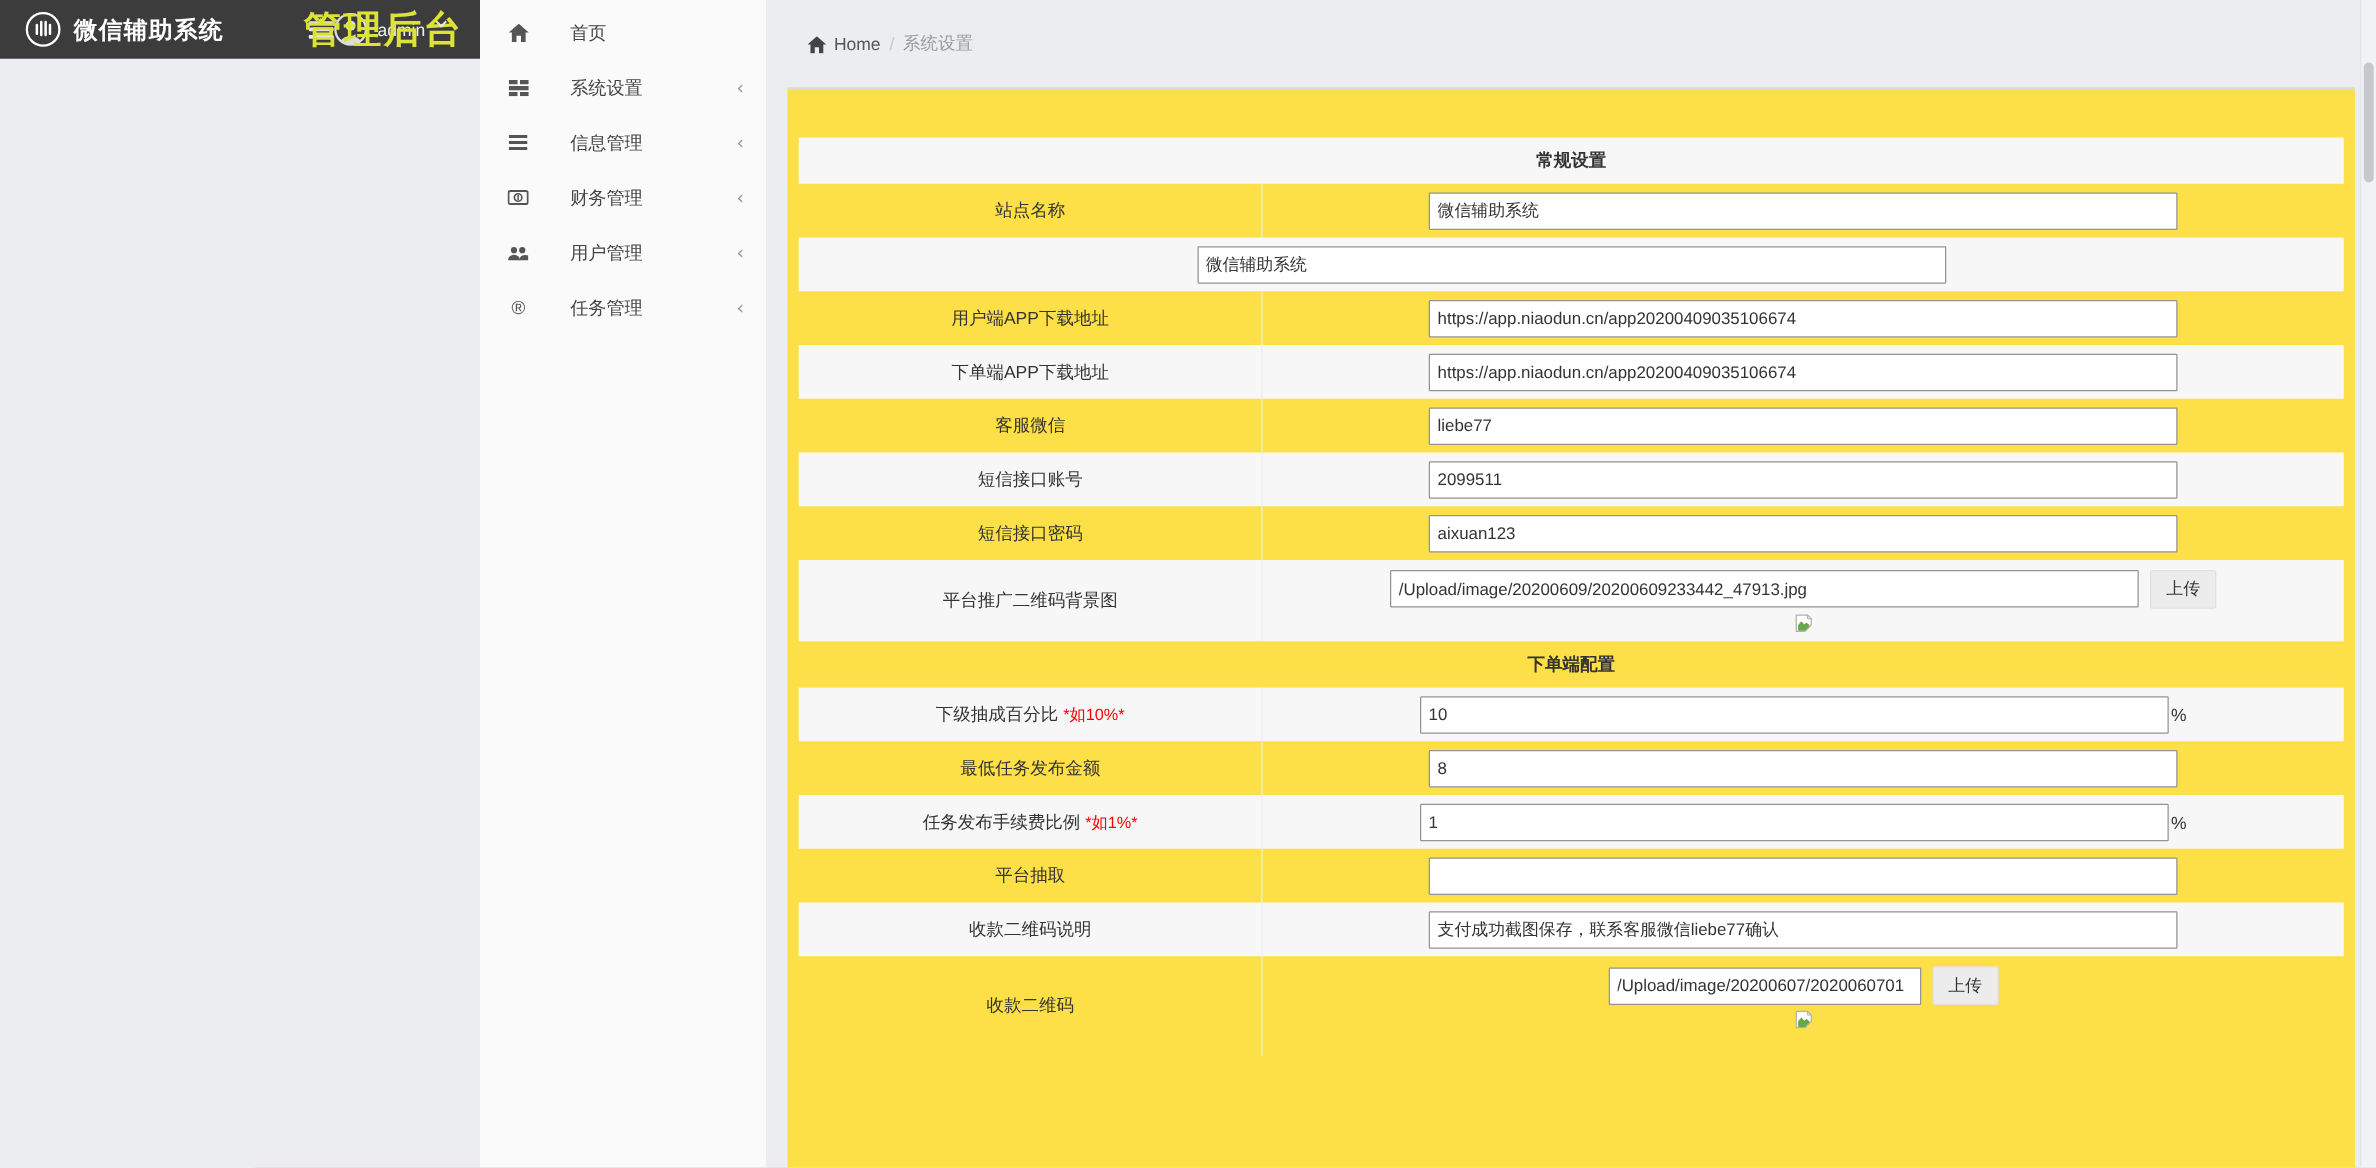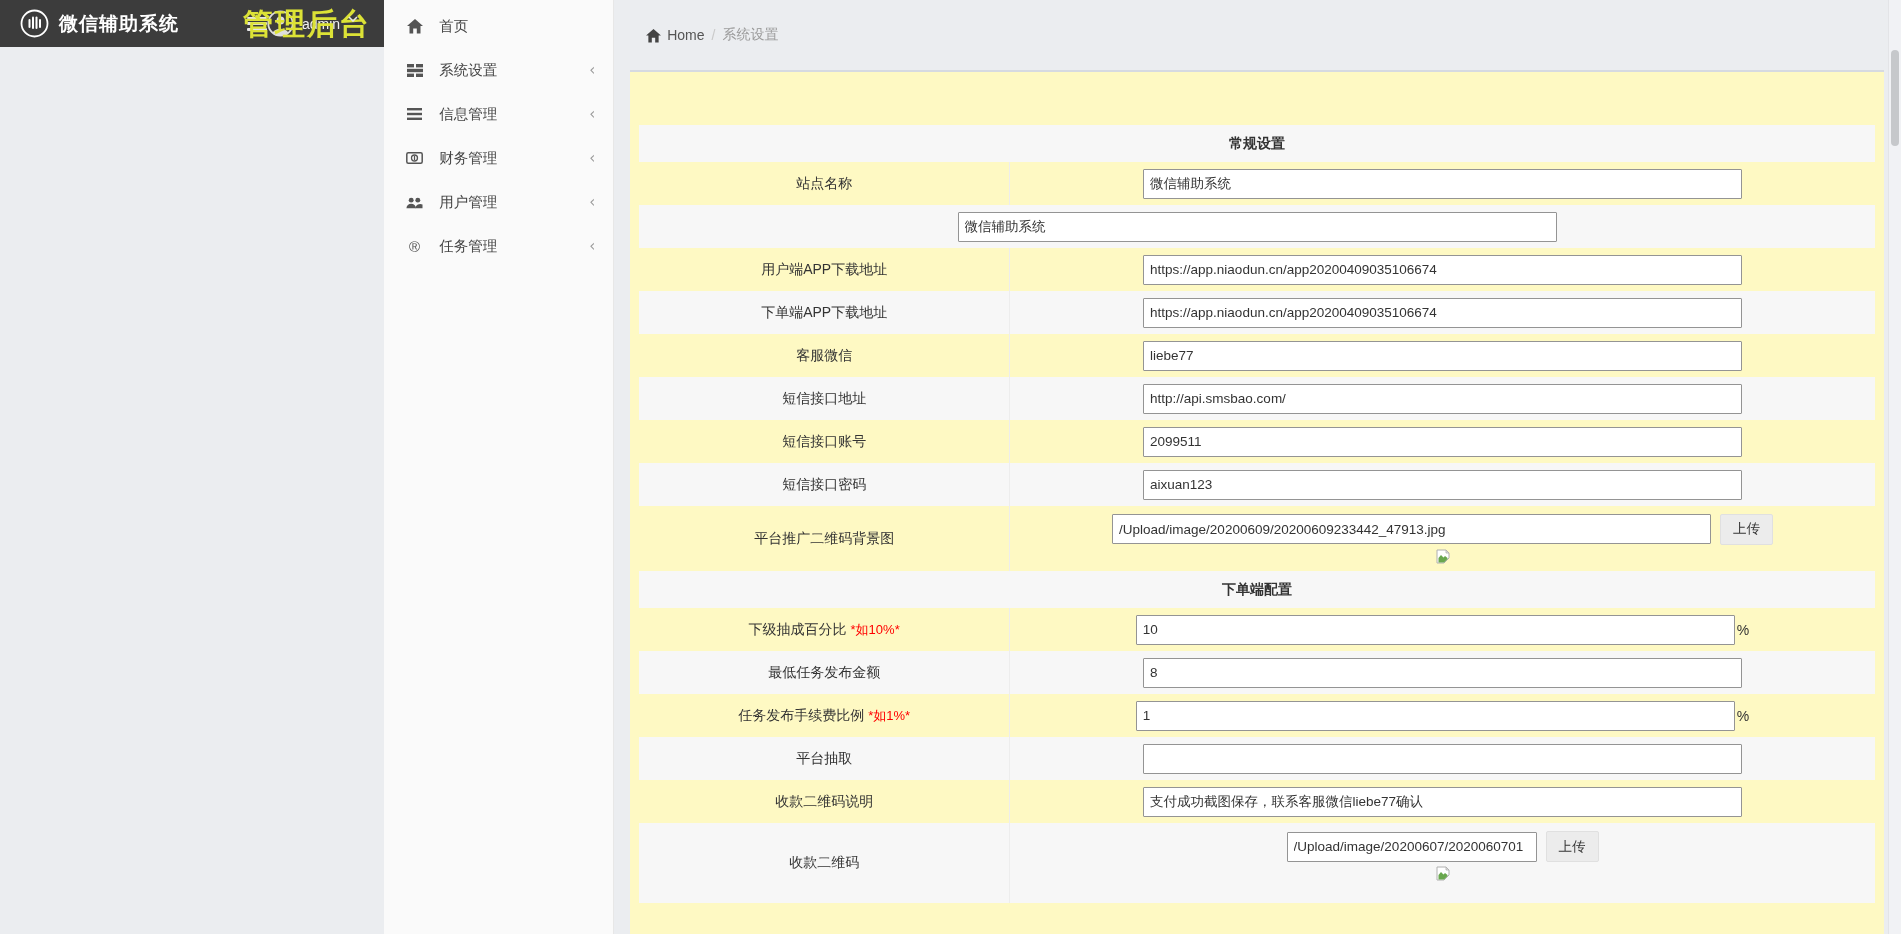--- a/index.html
+++ b/index.html
@@ -15,32 +15,32 @@
   .hamburger { margin-left:17px; width:20px; height:14px; display:flex; flex-direction:column; justify-content:space-between; cursor:pointer; }
   .hamburger i { display:block; height:2.5px; background:#e6e6e6; border-radius:1px; }
   .page-title { position:absolute; left:50%; top:50%; transform:translate(-50%,-50%); font-size:30px; font-weight:bold; color:#dce236; letter-spacing:2px; white-space:nowrap; }
   .user-menu { margin-left:auto; display:flex; align-items:center; gap:8px; padding-right:26px; cursor:pointer;text-align:center; }
   .username { color:#f2f2f2; font-size:14px; }
   .caret { transform:translateY(-5px); }
 
   
   .layout { flex:1; display:flex; min-height:0; }
   .sidebar { width:230px; flex:none; background:#fafafa; border-right:1px solid #e7e7e7; padding-top:4px; }
-  .side-item { height:44px; display:flex; align-items:center; gap:16px; padding-left:22px; font-size:14.5px; color:#444; cursor:pointer; }
+  .side-item { height:44px; display:flex; align-items:center; gap:33px; padding-left:22px; font-size:14.5px; color:#444; cursor:pointer; }
   .side-item .ico { width:17px; display:flex; justify-content:center; color:#555; }
   .side-item .arrow { margin-left:auto; margin-right:18px; color:#999; font-size:15px; font-family:"DejaVu Sans",sans-serif; }
   .reg-glyph { font-size:15px; color:#555; line-height:1; }
 
   .main { flex:1; min-width:0; display:flex; flex-direction:column; padding:0 4px 0 16px; overflow:hidden; }
   .breadcrumb { height:70px; flex:none; display:flex; align-items:center; gap:7px; padding-left:16px; font-size:14px; }
   .bc-home { color:#555; cursor:pointer; display:flex; align-items:flex-end; gap:6px; }
   .bc-sep { color:#c9c9c9; }
   .bc-current { color:#9b9b9b; }
 
-  .card { flex:1; background:#fef9c3; border-top:2px solid #d6dae1; padding:53px 9px 0 9px; overflow:hidden; }
+  .card { flex:1; background:#fde047; border-top:2px solid #d6dae1; padding:38px 9px 0 9px; overflow:hidden; }
 
   
   .ftable { width:100%; }
   .row { display:flex; min-height:43px; }
   .row:nth-child(odd) { background:#f7f7f7; }
   .row.section { height:37px; min-height:37px; align-items:center; justify-content:center; font-size:14px; font-weight:bold; color:#333; }
   .label-cell { width:371px; flex:none; display:flex; align-items:center; justify-content:center; gap:4px; font-size:14px; color:#333; border-right:1px solid #ededed; text-align:right; }
   .hint { color:#f00; font-size:13px; }
   .value-cell { flex:1; display:flex; align-items:center; justify-content:center; }
   .value-cell.col { flex-direction:column; justify-content:center; gap:4px; }
@@ -216,28 +216,20 @@
 
           <div class="row">
             <div class="label-cell">
                 <span>客服微信</span>
               </div>
             <div class="value-cell">
                 <input class="txt" type="text" value="liebe77" style="">
               </div>
           </div>
 
-          <div class="row">
-            <div class="label-cell">
-                <span>短信接口地址</span>
-              </div>
-            <div class="value-cell">
-                <input class="txt" type="text" value="http://api.smsbao.com/" style="">
-              </div>
-          </div>
 
           <div class="row">
             <div class="label-cell">
                 <span>短信接口账号</span>
               </div>
             <div class="value-cell">
                 <input class="txt" type="text" value="2099511" style="">
               </div>
           </div>
 

